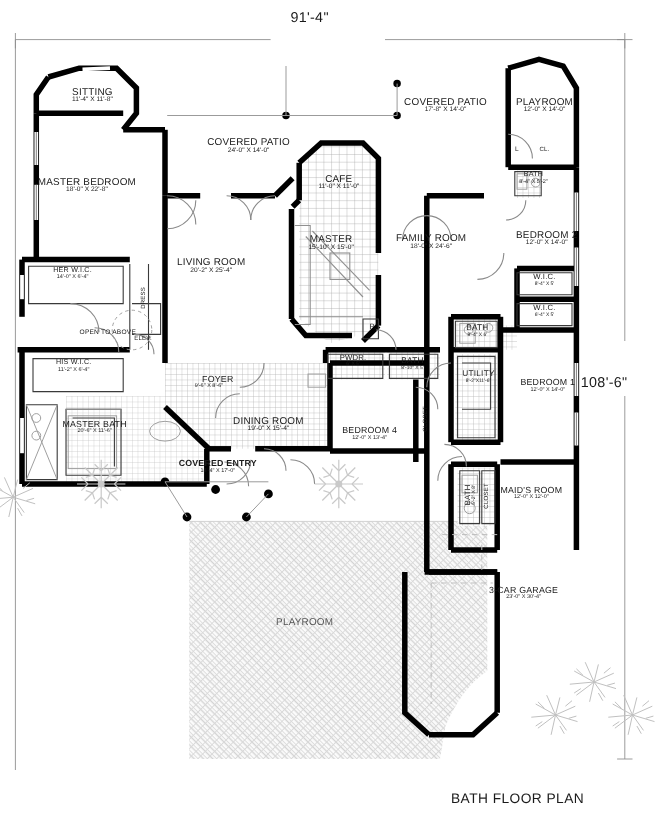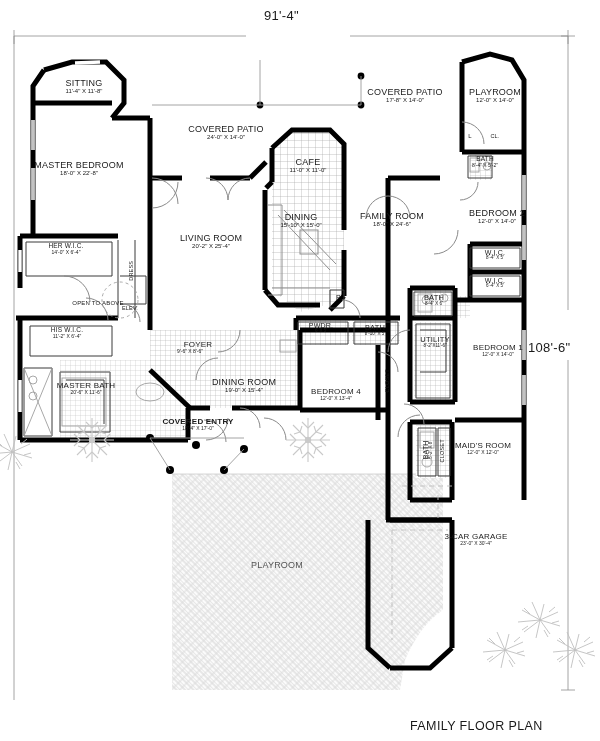--- a/index.html
+++ b/index.html
@@ -288,21 +288,21 @@
     <use href="#tree" x="308" y="440"></use>
     <use href="#bush" x="540" y="620"></use>
     <use href="#bush" x="575" y="650"></use>
     <use href="#bush" x="505" y="650"></use>
     <use href="#bush" x="12" y="452"></use>
   </g>
 </svg>
 
 <div class="dimtxt" style="left:264px;top:8px;">91'-4"</div>
 <div class="dimtxt" style="left:528px;top:340px;">108'-6"</div>
-<div class="caption" style="left:410px;top:719px;">FAMILY FLOOR PLAN</div>
+<div class="caption" style="left:410px;top:719px;">BATH FLOOR PLAN</div>
 
 <div class="lbl" style="left:39px;top:79px;width:90px;">
   <span class="nm">SITTING</span>
   <span class="dm">11'-4" X 11'-8"</span>
 </div>
 
 <div class="lbl" style="left:24px;top:161px;width:110px;">
   <span class="nm">MASTER BEDROOM</span>
   <span class="dm">18'-0" X 22'-8"</span>
 </div>
@@ -321,21 +321,21 @@
   <span class="nm">PLAYROOM</span>
   <span class="dm">12'-0" X 14'-0"</span>
 </div>
 
 <div class="lbl" style="left:272px;top:158px;width:72px;">
   <span class="nm">CAFE</span>
   <span class="dm">11'-0" X 11'-0"</span>
 </div>
 
 <div class="lbl" style="left:258px;top:213px;width:86px;">
-  <span class="nm">DINING</span>
+  <span class="nm">MASTER</span>
   <span class="dm">15'-10" X 15'-0"</span>
 </div>
 
 <div class="lbl" style="left:344px;top:212px;width:96px;">
   <span class="nm">FAMILY ROOM</span>
   <span class="dm">18'-0" X 24'-6"</span>
 </div>
 
 <div class="lbl" style="left:457px;top:209px;width:80px;">
   <span class="nm">BEDROOM 2</span>
@@ -344,21 +344,21 @@
 
 <div class="lbl tiny" style="left:458px;top:156px;width:54px;">
   <span class="nm">BATH</span>
   <span class="dm">8'-4" X 5'-2"</span>
 </div>
 
 <div class="lbl mini" style="left:480px;top:134px;width:30px;">
   <span class="nm">CL.</span>
 </div>
 
-<div class="lbl" style="left:163px;top:234px;width:96px;">
+<div class="lbl" style="left:144px;top:234px;width:96px;">
   <span class="nm">LIVING ROOM</span>
   <span class="dm">20'-2" X 25'-4"</span>
 </div>
 
 <div class="lbl tiny" style="left:20px;top:243px;width:92px;">
   <span class="nm">HER W.I.C.</span>
   <span class="dm">14'-0" X 6'-4"</span>
 </div>
 
 <div class="lbl tiny" style="left:22px;top:327px;width:90px;">

